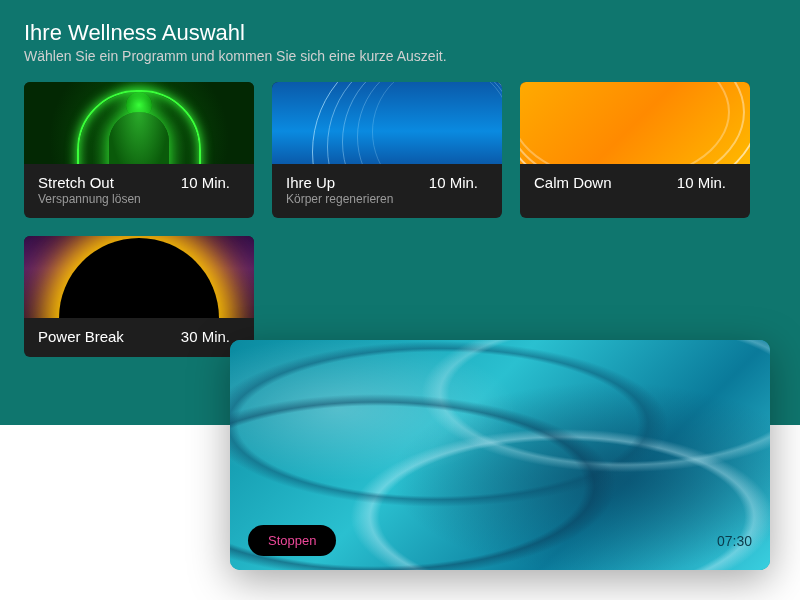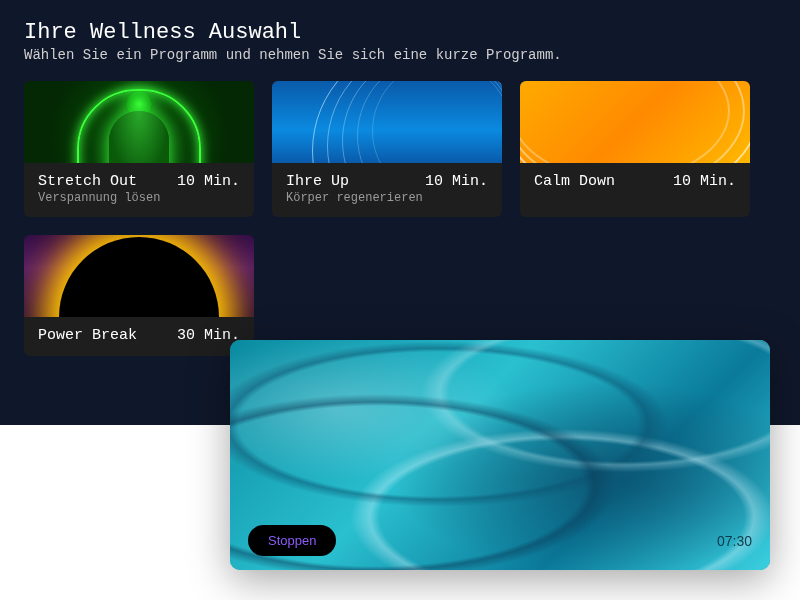--- a/index.html
+++ b/index.html
@@ -5,24 +5,23 @@
   * { margin: 0; padding: 0; box-sizing: border-box; }
   body {
     font-family: -apple-system, BlinkMacSystemFont, 'Segoe UI', Arial, sans-serif;
     background: #fff;
     width: 800px;
     height: 600px;
     overflow: hidden;
     position: relative;
   }
   .dark-section {
-    background: #0f172a;
+    background: #0f766e;
     padding: 20px 24px 24px 24px;
     height: 425px;
-    font-family: Liberation Mono, monospace;
   }
   .page-title {
     color: #fff;
     font-size: 22px;
     font-weight: 400;
     margin-bottom: 2px;
   }
   .page-subtitle {
     color: #d0d0d0;
     font-size: 14px;
@@ -41,21 +40,21 @@
     overflow: hidden;
     cursor: pointer;
   }
   .card-image {
     width: 100%;
     height: 82px;
     position: relative;
     overflow: hidden;
   }
   .card-body {
-    padding: 10px 14px 12px 14px;
+    padding: 10px 24px 12px 14px;
   }
   .card-top-row {
     display: flex;
     justify-content: space-between;
     align-items: baseline;
   }
   .card-title {
     color: #fff;
     font-size: 15px;
     font-weight: 400;
@@ -185,39 +184,39 @@
   .player-controls {
     position: absolute;
     left: 0; right: 0; bottom: 0;
     padding: 14px 18px;
     display: flex;
     justify-content: space-between;
     align-items: center;
   }
   .stop-btn {
     background: #000;
-    color: #8b5cf6;
+    color: #ec4899;
     border: none;
     border-radius: 18px;
     padding: 8px 20px;
     font-size: 13px;
     cursor: pointer;
   }
   .timestamp {
     color: #0a3a4a;
     font-size: 14px;
     font-weight: 500;
   }
 </style>
 </head>
 <body>
 
 <div class="dark-section">
   <h1 class="page-title">Ihre Wellness Auswahl</h1>
-  <p class="page-subtitle">Wählen Sie ein Programm und nehmen Sie sich eine kurze Programm.</p>
+  <p class="page-subtitle">Wählen Sie ein Programm und kommen Sie sich eine kurze Auszeit.</p>
 
   <div class="card-grid">
 
     <div class="card">
       <div class="card-image img-green">
         <div class="green-body"></div>
       </div>
       <div class="card-body">
         <div class="card-top-row">
           <span class="card-title">Stretch Out</span>

